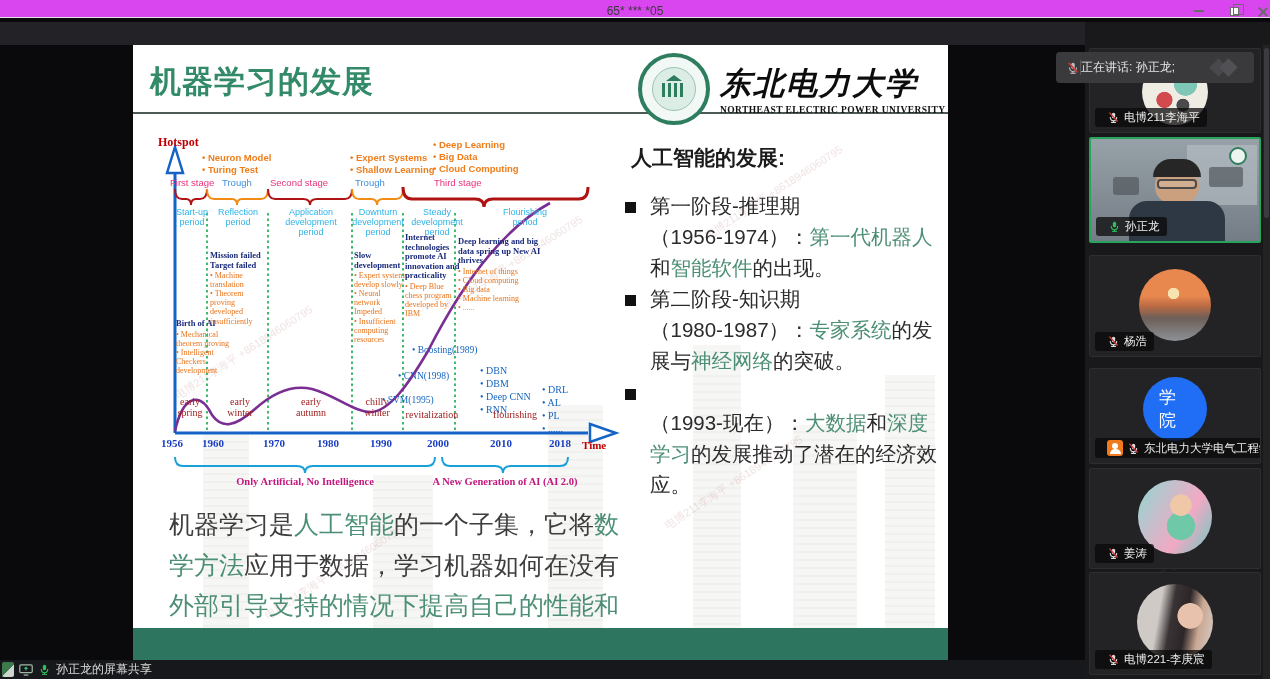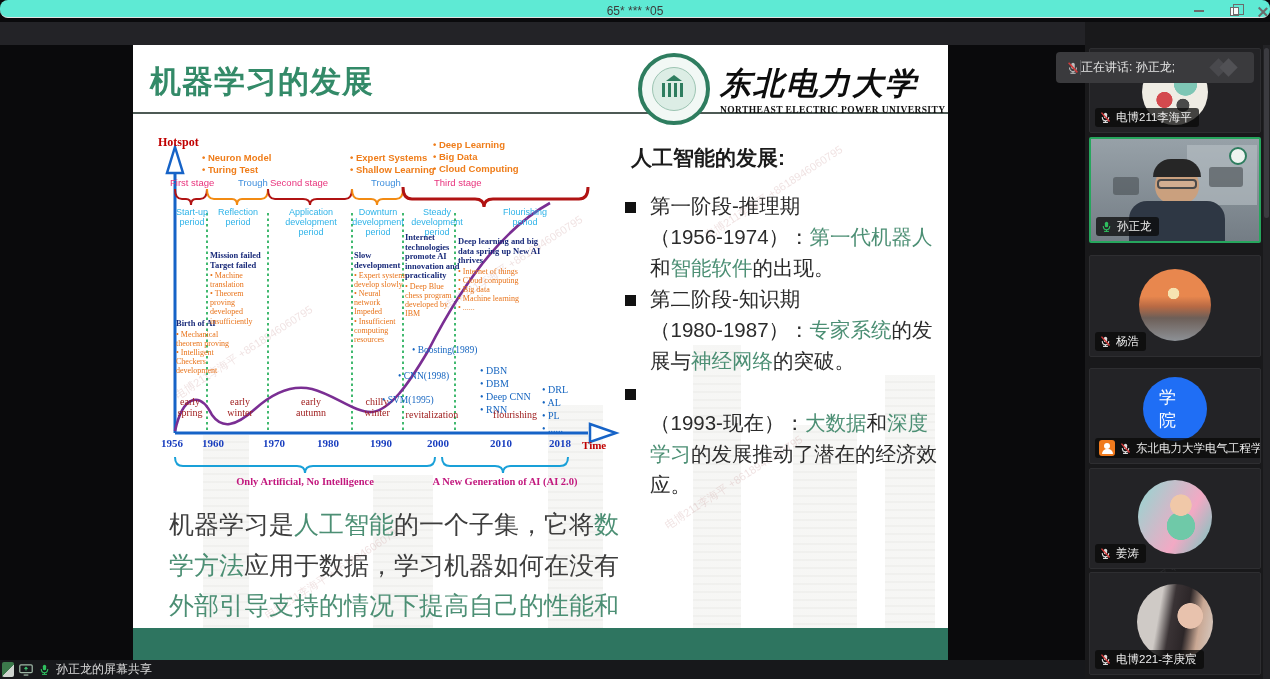--- a/index.html
+++ b/index.html
@@ -2,21 +2,21 @@
 <html><head>
 <meta charset="utf-8">
 <style>
   * { margin:0; padding:0; box-sizing:border-box; }
   html,body { width:1270px; height:679px; overflow:hidden; background:#000; }
   body { font-family:"Liberation Sans", sans-serif; }
   #root { position:relative; width:1270px; height:679px; background:#0a0a0c; overflow:hidden; }
   .abs { position:absolute; }
 
   
-  .titlebar { left:0; top:0; width:1270px; height:18px; background:#5eead4; border-bottom:1px solid #e3e3e3;border-radius:8px; }
+  .titlebar { left:0; top:0; width:1270px; height:18px; background:#d946ef; border-bottom:1px solid #e3e3e3; }
   .titlebar .title { position:absolute; left:0; right:0; top:4px; text-align:center; font-size:12px; color:#3c3c3c; }
   .winbtn { position:absolute; top:3px; width:26px; height:16px; display:flex; align-items:center; justify-content:center; cursor:pointer; }
   .min-glyph { width:10px; height:2px; background:#6b6b6b; }
   .restore-glyph { position:relative; width:9px; height:9px; border:1px solid #6b6b6b; background:#fbfbfb; }
   .restore-glyph:before { content:""; position:absolute; left:2px; top:-4px; width:9px; height:9px; border:1px solid #6b6b6b; }
   .close-glyph { position:relative; width:11px; height:11px; }
   .close-glyph:before,.close-glyph:after { content:""; position:absolute; left:5px; top:0; width:1.5px; height:12px; background:#6b6b6b; }
   .close-glyph:before { transform:rotate(45deg); } .close-glyph:after { transform:rotate(-45deg); }
   .toolbar-strip { left:0; top:22px; width:1270px; height:23px; background:#232327; }
 
@@ -49,41 +49,41 @@
   
   .para { left:36px; top:459px; width:452px; font-size:25px; line-height:1.62; color:#3d3d3d; }
 
   
   .diag { left:17px; top:88px; width:470px; height:370px; font-family:"Liberation Serif", serif; }
   .diag .lbl { position:absolute; white-space:nowrap; }
   .hotspot { font-size:12px; font-weight:bold; color:#c00000; }
   .leg { position:absolute; font-family:"Liberation Sans", sans-serif; font-size:9.5px; font-weight:bold; color:#ef7d1a; line-height:1.25; }
   .leg div:before { content:"• "; }
   .stage { position:absolute; font-family:"Liberation Sans", sans-serif; font-size:9.5px; white-space:nowrap; }
-  .stage.pink { color:#e8327c; } .stage.blue { color:#3f8fdd;margin-left:16px; }
+  .stage.pink { color:#e8327c; } .stage.blue { color:#3f8fdd; }
   .period { position:absolute; font-family:"Liberation Sans", sans-serif; font-size:9px; line-height:1.1; color:#2fb3e8; text-align:center; }
   .colhdr { font-weight:bold; color:#1a2b7a; font-size:8.5px; line-height:1.12; }
   .colitems { color:#e8731a; font-size:8px; line-height:1.14; margin-top:1px; }
   .colitems div:before { content:"• "; }
   .colblock { position:absolute; }
   .mile { position:absolute; font-size:9.5px; color:#1565c0; white-space:nowrap; }
   .mile:before { content:"• "; }
   .dllist { position:absolute; font-size:10px; color:#1565c0; line-height:1.3; }
   .dllist div:before { content:"• "; }
   .season { position:absolute; font-size:10px; color:#a02020; text-align:center; line-height:1.05; }
   .year { position:absolute; font-size:11px; font-weight:bold; color:#1a3fbf; transform:translateX(-50%); }
   .time { position:absolute; font-size:11px; font-weight:bold; color:#c00000; }
   .era { position:absolute; font-size:10.5px; font-weight:bold; color:#c2187e; text-align:center; transform:translateX(-50%); white-space:nowrap; }
 
   
   .sidebar { left:1085px; top:22px; width:185px; height:657px; background:#19191b; }
   .tile { position:absolute; left:1089px; width:172px; background:#232326; border:1px solid #2e2e31; border-radius:2px; overflow:hidden; cursor:pointer; }
   .tile.speaking { border:2px solid #26a65d; }
   .avatar { position:absolute; left:50%; transform:translateX(-50%); border-radius:50%; }
-  .namebar { position:absolute; left:5px; bottom:5px; display:flex; align-items:center; gap:4px; background:rgba(8,8,8,.74); border-radius:3px; padding:2px 7px 2px 4px; }
+  .namebar { position:absolute; left:5px; bottom:5px; display:flex; align-items:center; gap:4px; background:rgba(8,8,8,.74); border-radius:3px; padding:2px 7px 2px 12px; }
   .namebar span { font-size:11.5px; color:#ececec; white-space:nowrap; }
   .badge { width:16px; height:16px; border-radius:3px; background:#f07a1d; position:relative; flex:0 0 auto; }
   .badge:before { content:""; position:absolute; left:5px; top:2.5px; width:6px; height:6px; border-radius:50%; background:#fff; }
   .badge:after { content:""; position:absolute; left:2.5px; top:9px; width:11px; height:5px; border-radius:5px 5px 0 0; background:#fff; }
   .av-label { position:absolute; left:50%; top:50%; transform:translate(-50%,-50%); color:#fff; font-size:17px; letter-spacing:1px; }
 
   
   .speakbar { left:1056px; top:52px; width:198px; height:31px; background:#3a3a3d; border-radius:4px; display:flex; align-items:center; padding:0 10px; gap:0; z-index:5; }
   .speakbar .divider { width:1px; height:15px; background:#5a5a5e; }
   .speakbar span { font-size:12px; color:#e6e6e6; white-space:nowrap; }

